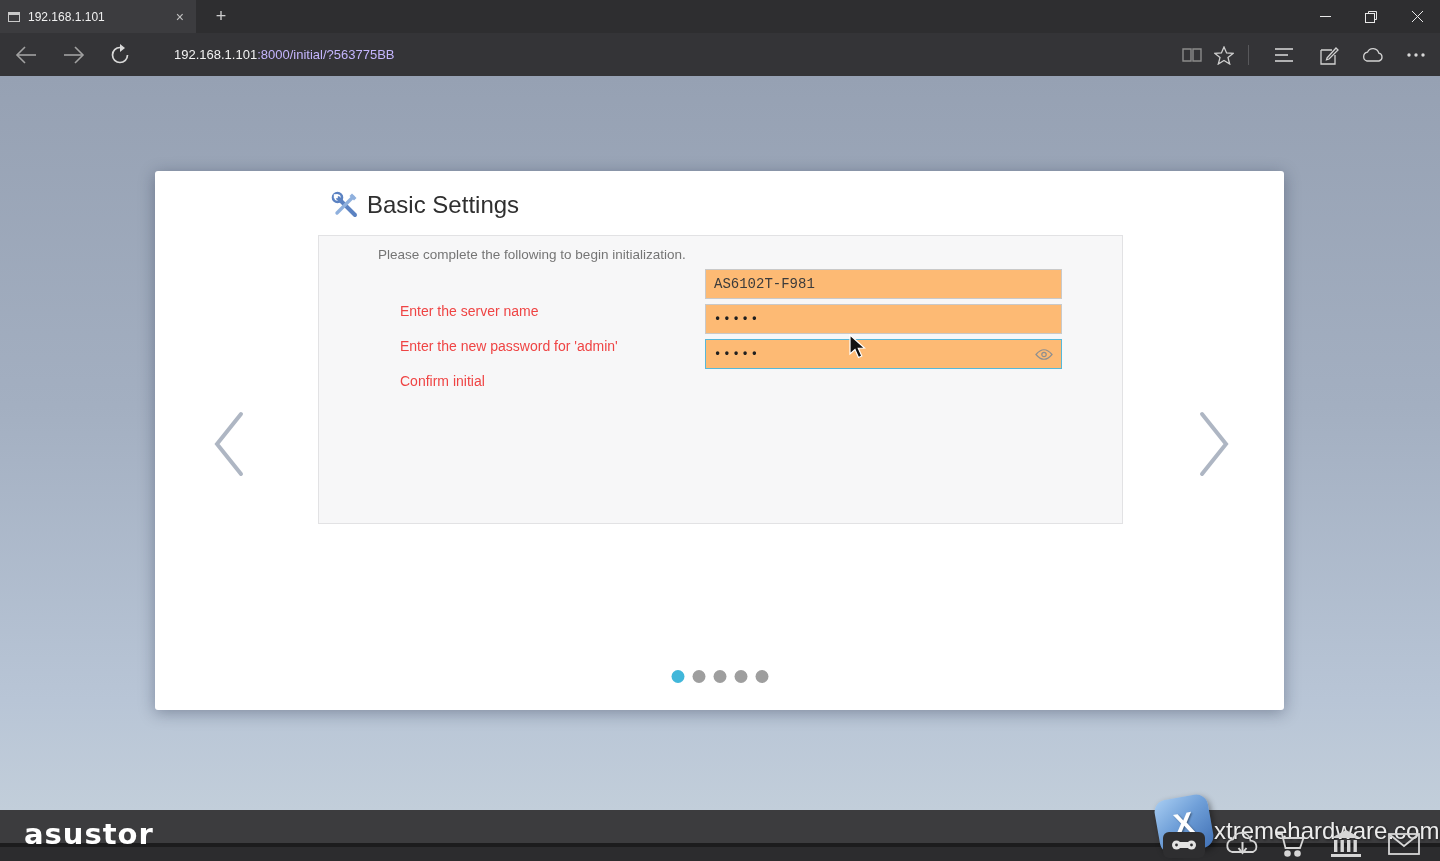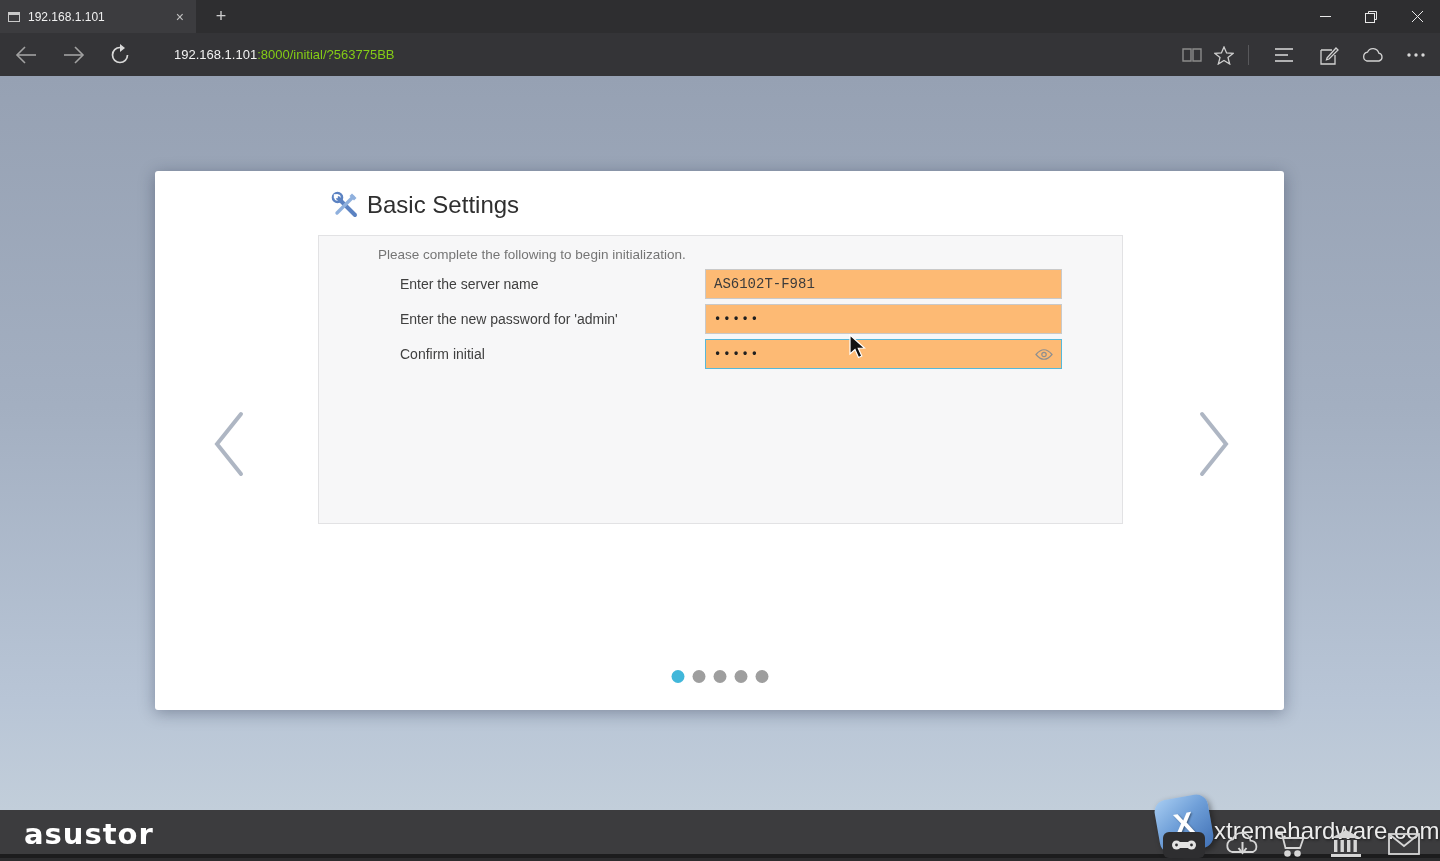--- a/index.html
+++ b/index.html
@@ -16,56 +16,56 @@
   .newtab { position:absolute; left:206px; top:0; width:30px; height:33px; color:#cfcfcf;
             font-size:18px; display:flex; align-items:center; justify-content:center; }
   .win-controls { position:absolute; right:0; top:0; height:33px; display:flex; }
   .wc { width:46px; height:33px; display:flex; align-items:center; justify-content:center; }
 
   
   .navbar { position:relative; height:43px; background:#343437; }
   .navbtn { position:absolute; top:6px; width:32px; height:32px; display:flex; align-items:center; justify-content:center; }
   .url { position:absolute; left:174px; top:0; height:43px; display:flex; align-items:center; font-size:13px; }
   .url .host { color:#f2f2f2; }
-  .url .rest { color:#84cc16; }
+  .url .rest { color:#c4b5fd; }
   .nav-divider { position:absolute; left:1248px; top:12px; width:1px; height:20px; background:#58585b; }
 
   
   .page { position:relative; height:734px;
           background:linear-gradient(180deg,#96a1b3 0%, #a3afc1 45%, #b8c5d6 85%, #c2ceda 100%); }
 
   .card { position:absolute; left:155px; top:95px; width:1129px; height:539px; background:#ffffff;
           border-radius:3px; box-shadow:0 3px 16px rgba(20,30,55,.35); }
   .card-title-row { position:absolute; left:176px; top:20px; display:flex; align-items:flex-end; }
   .title-icon { width:28px; height:28px; margin-right:8px; }
   .card-title { font-size:24px; color:#2f2f2f; }
 
   .panel { position:absolute; left:163px; top:64px; width:805px; height:289px;
            background:#f7f7f8; border:1px solid #e2e2e4; }
   .intro { position:absolute; left:59px; top:11px; font-size:13.5px; color:#757575; }
-  .f-label { position:absolute; left:81px; height:30px; line-height:30px; font-size:14px; color:#404040; }
+  .f-label { position:absolute; left:81px; height:30px; line-height:30px; font-size:14px; color:#ef4444;margin-top:27px; }
   .f-input { position:absolute; left:386px; width:357px; height:30px; border:1px solid #c9c9c9;
              background:#fdba74; font-size:14px; color:#3c3c3c; padding:0 26px 0 8px;
              font-family:Liberation Mono, monospace; outline:none; }
   .f-input.pw { font-weight:bold; font-size:12px; letter-spacing:2px; color:#1f1f1f; }
   .f-input.focused { border-color:#57b8d8; }
   .row1 { top:33px; } .row2 { top:68px; } .row3 { top:103px; }
   .eye { position:absolute; left:716px; top:112px; width:18px; height:13px; }
 
   .chevron { position:absolute; top:333px; width:50px; height:70px; cursor:pointer; }
   .chevron.left { left:205px; } .chevron.right { left:1188px; }
 
   .dots { position:absolute; left:50%; top:593px; transform:translateX(-50%); white-space:nowrap; }
   .dot { width:13px; height:13px; border-radius:50%; background:#9e9e9e; display:inline-block; margin:0 4px; }
   .dot.active { background:#41b7da; }
 
   .cursor { position:absolute; left:848px; top:258px; width:22px; height:26px; }
 
   
-  .footer { position:relative; height:48px; background:#3c3c3e; border-bottom:4px solid #1c1c1d; }
+  .footer { position:relative; height:37px; background:#3c3c3e; border-bottom:4px solid #1c1c1d; }
   .brand { position:absolute; left:24px; top:7px; font-size:29px; font-weight:700; letter-spacing:1px;
            color:#ffffff; text-transform:lowercase; font-family:"DejaVu Sans", sans-serif; }
 
   
   .wm-logo { position:absolute; left:1157px; top:797px; width:54px; height:54px; border-radius:12px;
              background:linear-gradient(145deg,#a8cdf2 0%, #6f9fd8 45%, #3f6fb4 100%);
              transform:rotate(-10deg); box-shadow:2px 3px 6px rgba(0,0,0,.4);
              display:flex; align-items:center; justify-content:center; z-index:5; }
   .wm-logo span { color:#fff; font-size:30px; font-weight:700; text-shadow:1px 1px 2px rgba(0,0,0,.4); }
   .wm-text { position:absolute; left:1214px; top:817px; font-size:24px; color:#ececec;

